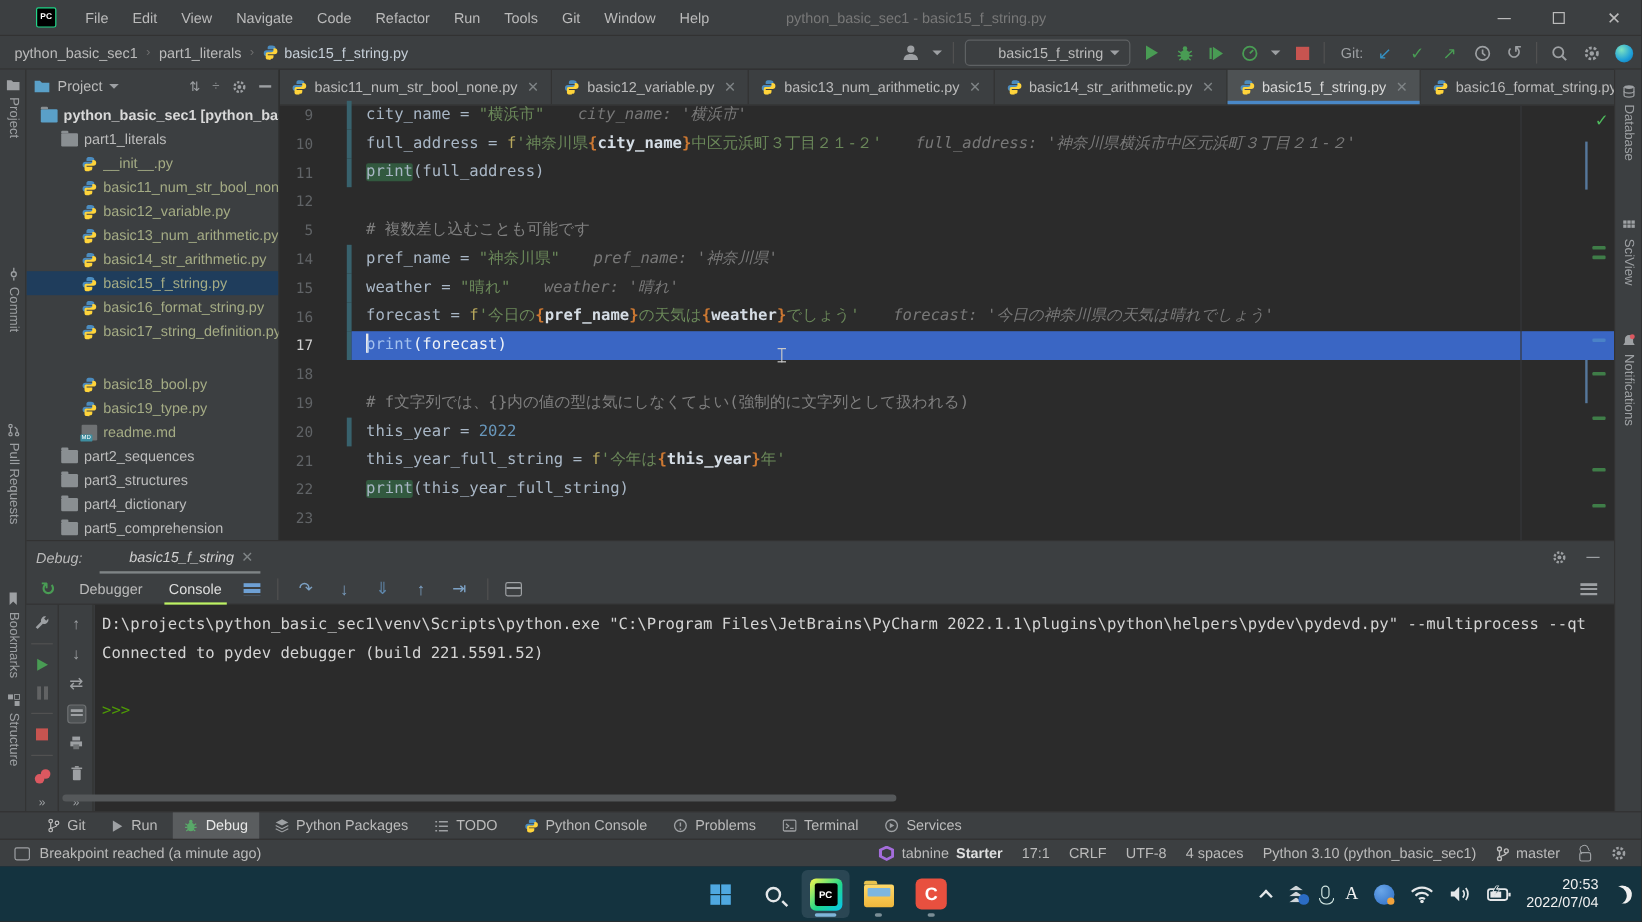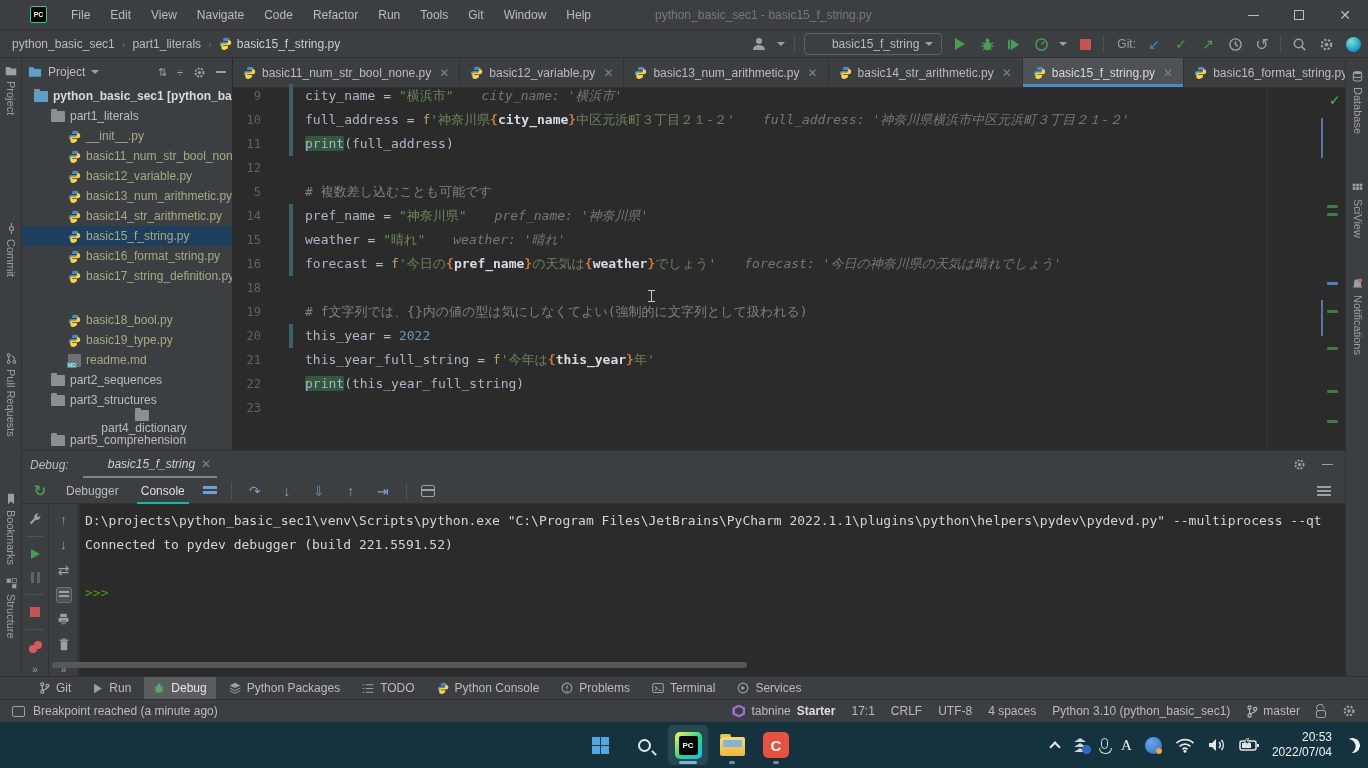--- a/index.html
+++ b/index.html
@@ -98,21 +98,21 @@
   #ibeam::after { content:""; position:absolute; left:1px; right:1px; top:2px; height:1px; background:#c8c8c8; box-shadow:0 11px 0 #c8c8c8; }
 
   
   #debug { left:22px; top:450px; width:1323px; height:226px; background:#3c3f41; border-top:1px solid #323232; }
   #dbg-head { height:27px; display:flex; align-items:center; padding-left:8px; position:relative;font-style:italic; }
   #dbg-label { color:#bbbbbb; margin-right:14px; }
   #dbg-tab { display:flex; align-items:center; gap:6px; height:27px; padding:0 6px; border-bottom:2px solid #7f8486; color:#d0d0d0; }
   #dbg-head .ricons { position:absolute; right:12px; display:flex; gap:16px; color:#9da0a3; align-items:center; }
   #dbg-toolbar { height:26px; display:flex; align-items:center; gap:14px; padding-left:10px; border-bottom:1px solid #323232; }
   .dview { color:#bbbbbb; padding:0 4px; height:26px; line-height:26px; }
-  .dview.active { border-bottom:2px solid #14b8a6; color:#dedede; }
+  .dview.active { border-bottom:2px solid #bef264; color:#dedede; }
   .step { color:#7ca1c4; font-size:14px; width:18px; text-align:center; }
   .eq3 { width:14px; height:10px; background:linear-gradient(#9da0a3 0 2px,transparent 2px 4px,#9da0a3 4px 6px,transparent 6px 8px,#9da0a3 8px 10px); }
   .eqblue { width:14px; height:10px; background:linear-gradient(#6ea0d4 0 3px,transparent 3px 5px,#6ea0d4 5px 8px,transparent 8px 10px,#6ea0d4 10px); }
   #dbg-body { position:relative; height:173px; }
   .dstrip { position:absolute; top:0; bottom:0; width:27px; background:#3c3f41; display:flex; flex-direction:column; align-items:center; padding-top:8px; gap:9px; }
   #dstrip1 { left:0; border-right:1px solid #323232; }
   #dstrip2 { left:28px; border-right:1px solid #323232; width:28px; }
   .dico { width:16px; height:16px; display:flex; align-items:center; justify-content:center; font-size:13px; color:#9da0a3; }
   .dico.selbox { background:#4e5254; border:1px solid #6e7173; border-radius:3px; }
   .hr { width:18px; height:1px; background:#515151; margin:1px 0; }
@@ -500,21 +500,21 @@
           <span class="lbl t-md">readme.md</span>
         </div>
         <div class="trow" style="padding-left: 29px;">
           <span class="fold-ic"></span>
           <span class="lbl t-folder">part2_sequences</span>
         </div>
         <div class="trow" style="padding-left: 29px;">
           <span class="fold-ic"></span>
           <span class="lbl t-folder">part3_structures</span>
         </div>
-        <div class="trow" style="padding-left: 29px; flex-direction: column;">
+        <div class="trow" style="padding-left: 29px;">
           <span class="fold-ic"></span>
           <span class="lbl t-folder">part4_dictionary</span>
         </div>
         <div class="trow" style="padding-left: 29px;">
           <span class="fold-ic"></span>
           <span class="lbl t-folder">part5_comprehension</span>
         </div>
         <div class="trow venv" style="padding-left: 29px;">
           <span class="fold-ic"></span>
           <span class="lbl t-folder">venv</span>
@@ -618,20 +618,25 @@
         </div>
         <div class="cl">
           <span class="ln">15</span>
           <span class="gbar on"></span>
           <span class="cwrap"><span class="tk-v">weather</span><span class="tk-d"> = </span><span class="tk-s">"晴れ"</span><span class="hint">weather: '晴れ'</span></span>
         </div>
         <div class="cl">
           <span class="ln">16</span>
           <span class="gbar on"></span>
           <span class="cwrap"><span class="tk-v">forecast</span><span class="tk-d"> = </span><span class="tk-f">f</span><span class="tk-s">'今日の</span><span class="tk-b">{</span><span class="tk-bv">pref_name</span><span class="tk-b">}</span><span class="tk-s">の天気は</span><span class="tk-b">{</span><span class="tk-bv">weather</span><span class="tk-b">}</span><span class="tk-s">でしょう'</span><span class="hint">forecast: '今日の神奈川県の天気は晴れでしょう'</span></span>
+        </div>
+        <div class="cl cur">
+          <span class="ln">17</span>
+          <span class="gbar on"></span>
+          <span class="cwrap"><span class="caret"></span><span class="tk-cur1">print</span><span class="tk-cur2">(forecast)</span></span>
         </div>
         <div class="cl">
           <span class="ln">18</span>
           <span class="gbar"></span>
           <span class="cwrap"></span>
         </div>
         <div class="cl">
           <span class="ln">19</span>
           <span class="gbar"></span>
           <span class="cwrap"><span class="tk-c"># f文字列では、{}内の値の型は気にしなくてよい(強制的に文字列として扱われる)</span></span>

